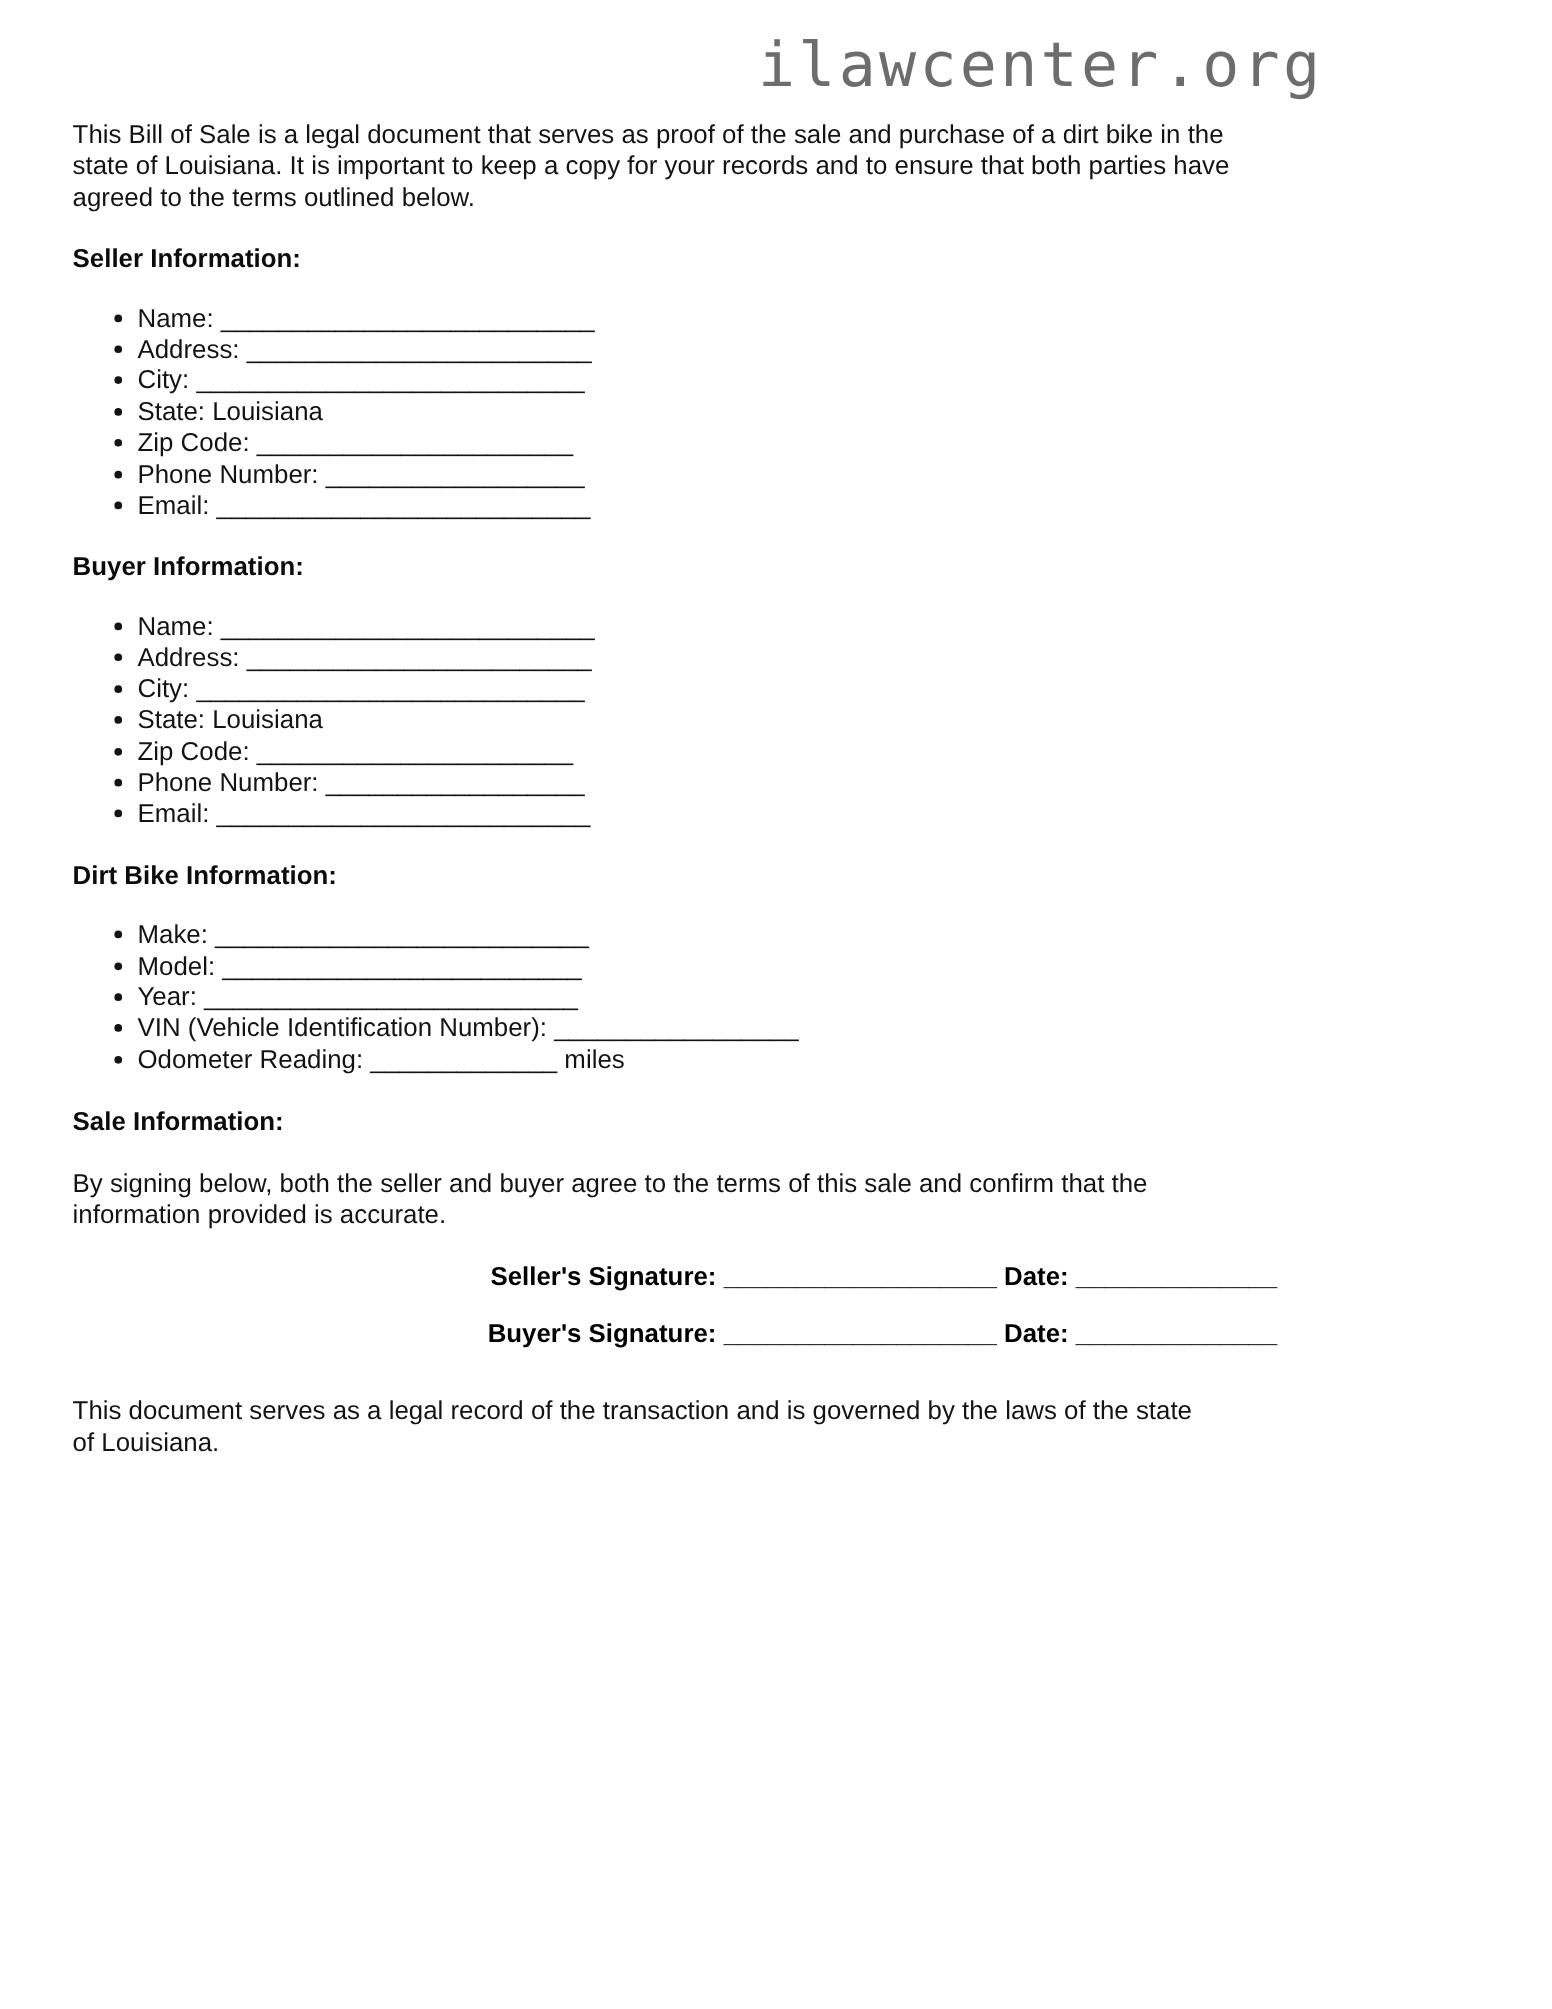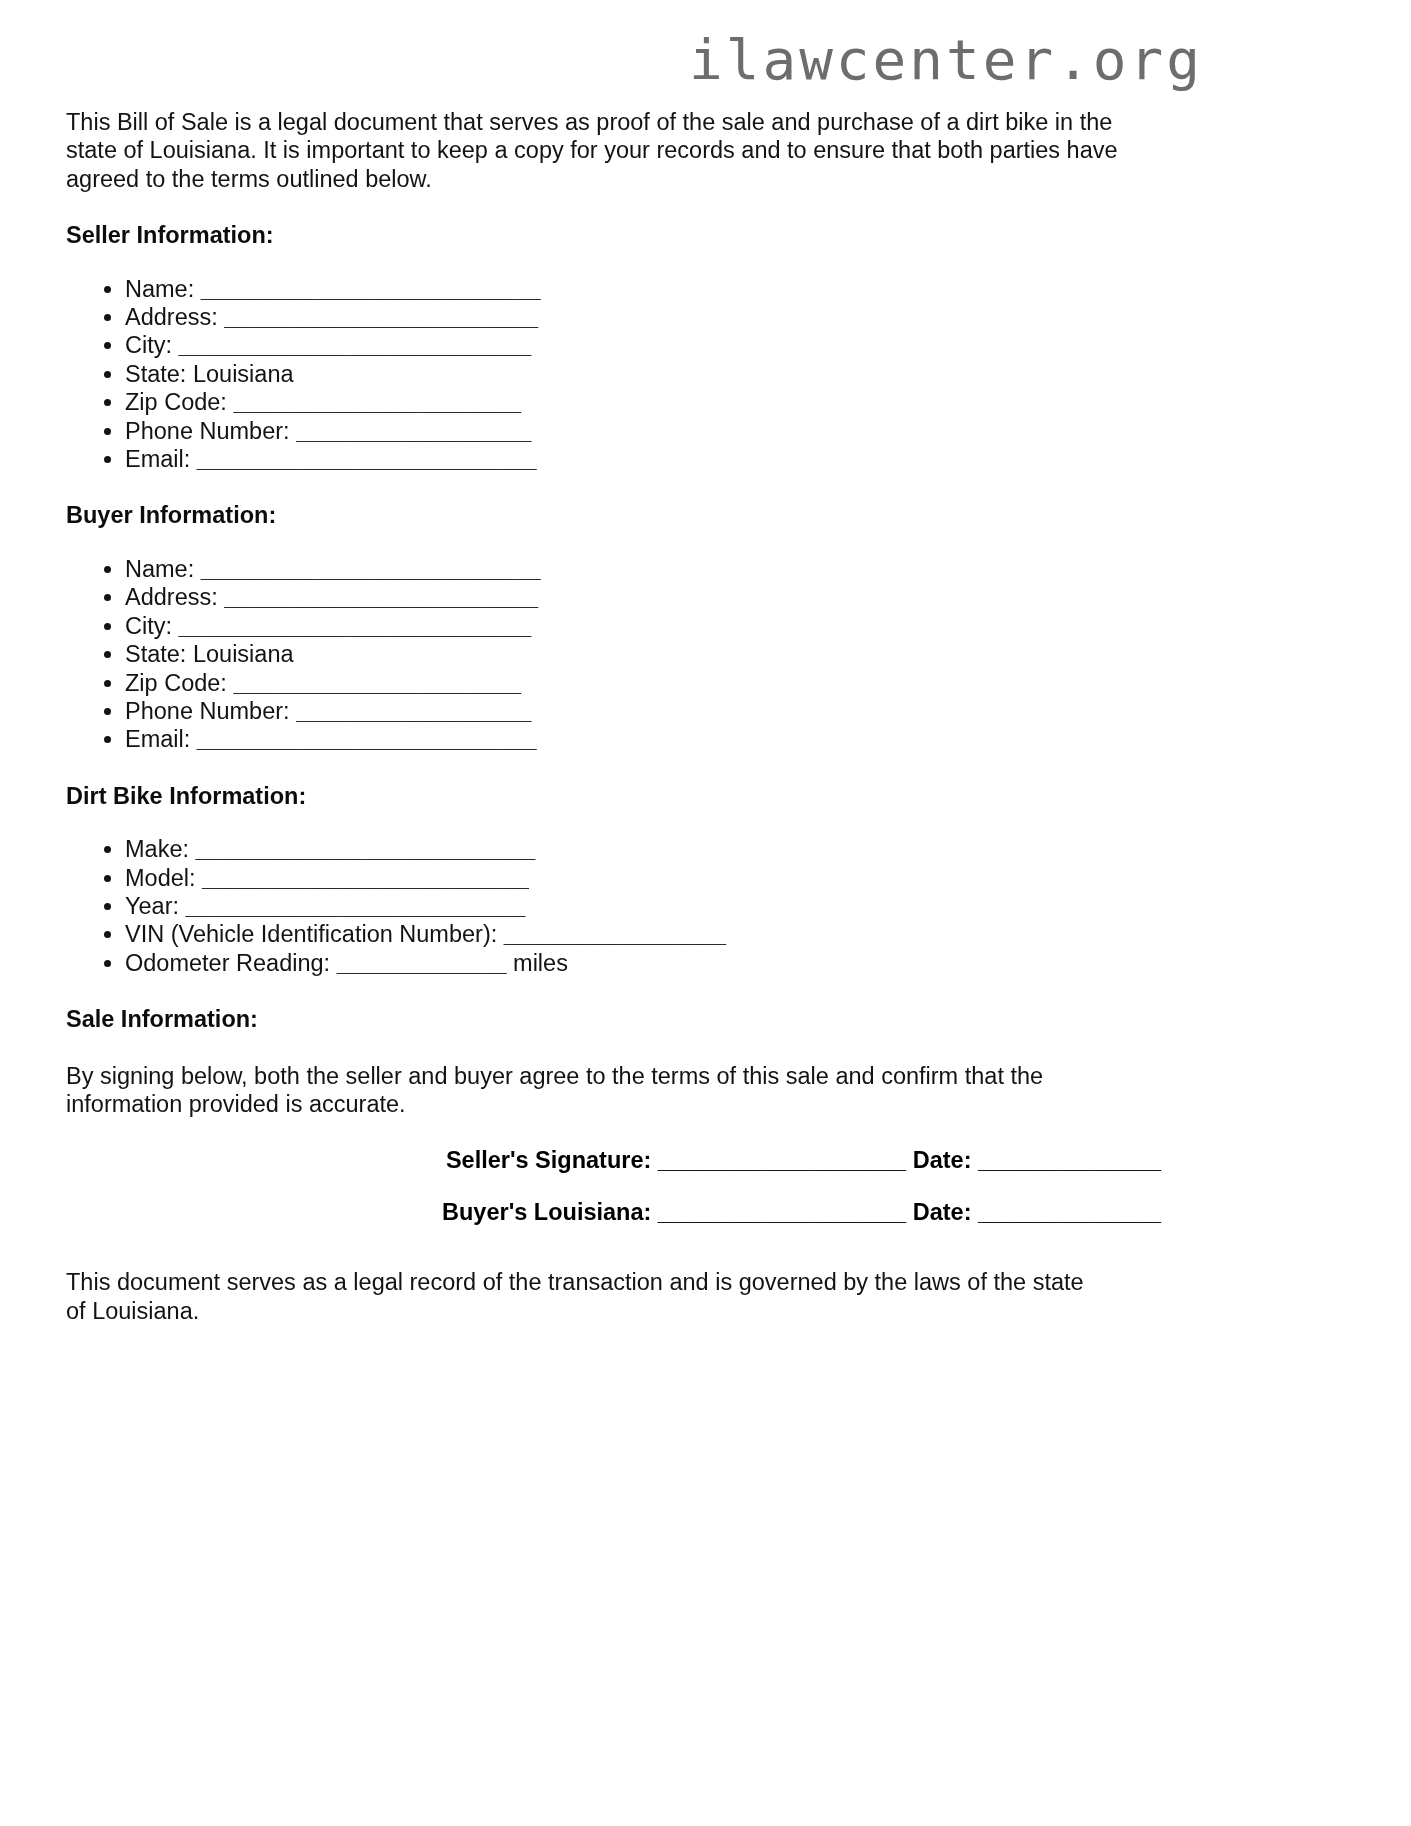--- a/index.html
+++ b/index.html
@@ -49,21 +49,21 @@
   ul.field-list {
     margin: 0 0 28px 0;
     padding: 0 0 0 59px;
     list-style: disc outside;
   }
   ul.field-list li {
     font-size: 23.5px;
     line-height: 28.4px;
     margin: 0;
   }
-  .line { white-space: nowrap; font-weight: bold; }
+  .line { white-space: nowrap; }
   p.sig-row {
     font-size: 23.5px;
     font-weight: bold;
     line-height: 28.4px;
     margin: 0 0 23px 0;
     color: #000000;
     text-align: right;
   }
   p.sig-row:first-of-type { margin-top: 30px; }
 </style>
@@ -107,17 +107,17 @@
     <li><span>VIN (Vehicle Identification Number):</span> <span class="line">_________________</span></li>
     <li><span>Odometer Reading:</span> <span class="line">_____________</span> <span>miles</span></li>
   </ul>
 
   <h2 class="section-heading">Sale Information:</h2>
 
   <p class="para agreement">By signing below, both the seller and buyer agree to the terms of this sale and confirm that the information provided is accurate.</p>
 
   <p class="sig-row"><span>Seller's Signature:</span> <span class="line">___________________</span> <span>Date:</span> <span class="line">______________</span></p>
 
-  <p class="sig-row"><span>Buyer's Louisiana:</span> <span class="line">___________________</span> <span>Date:</span> <span class="line">______________</span></p>
+  <p class="sig-row"><span>Buyer's Signature:</span> <span class="line">___________________</span> <span>Date:</span> <span class="line">______________</span></p>
 
   <p class="para footer">This document serves as a legal record of the transaction and is governed by the laws of the state of Louisiana.</p>
 
 </div>
 
 </body></html>

